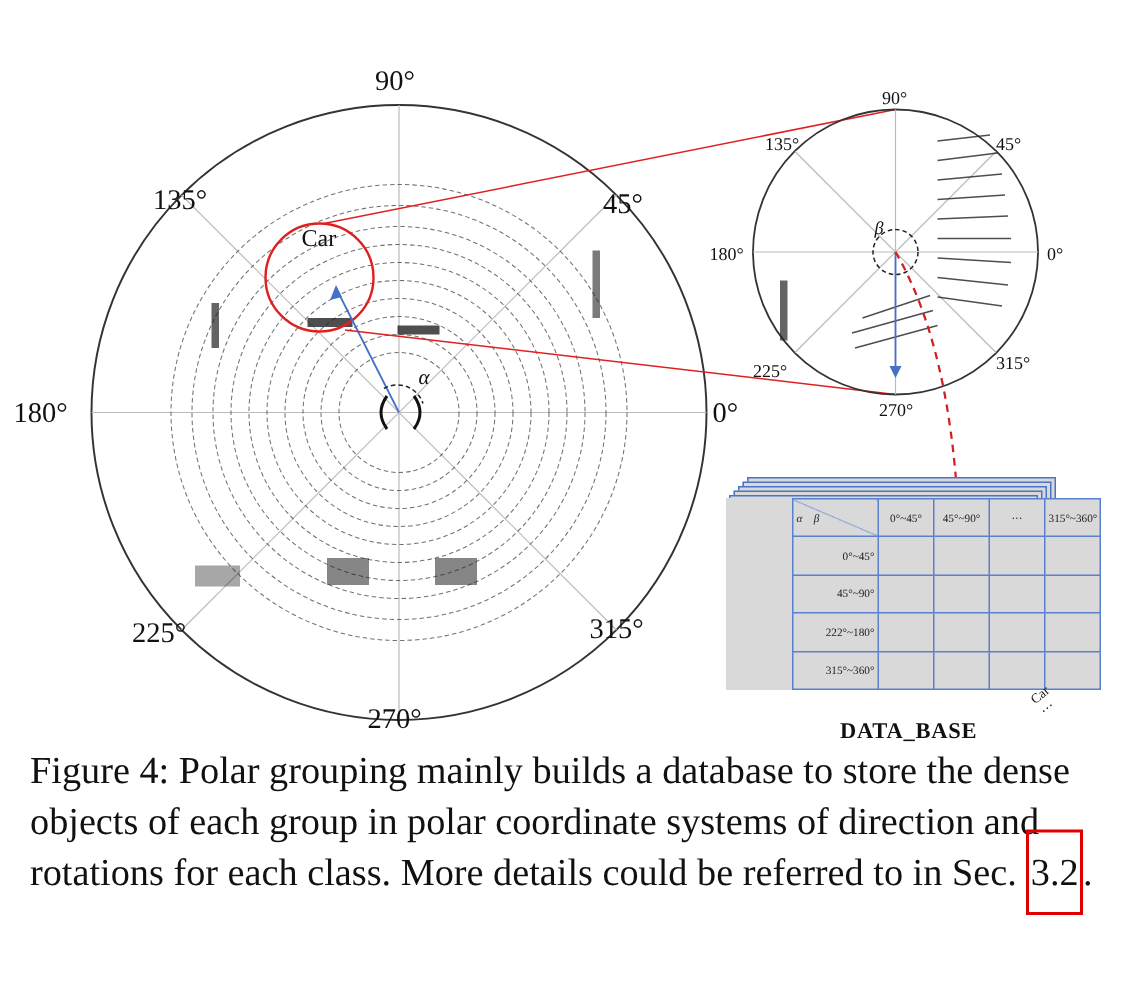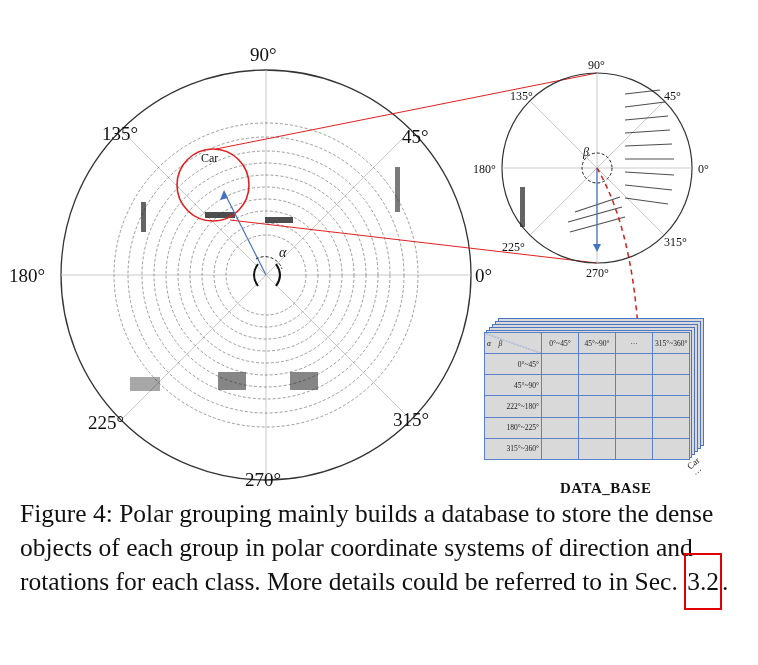--- a/index.html
+++ b/index.html
@@ -2,21 +2,21 @@
 <html><head>
 <meta charset="utf-8">
 <style>
   html, body { margin:0; padding:0; background:#fff; }
   body { width:758px; height:665px; position:relative; overflow:hidden; font-family:"Liberation Serif","DejaVu Serif",serif; color:#111; }
   #figure { position:absolute; left:0; top:0; width:620px; height:470px;margin-top:32px; }
   .lbl { position:absolute; font-family:"Liberation Serif",serif; color:#111; white-space:nowrap; }
   .big { font-size:19px; }
   .small { font-size:12px; }
   #db { position:absolute; left:484px; top:300px; width:220px; height:134px; }
-  .sheet { position:absolute; width:206px; height:128px; border:1.2px solid #4b74c4; background:#d9d9d9; box-sizing:border-box; }
+  .sheet { position:absolute; width:206px; height:128px; border:1.2px solid #4b74c4; background:#d9d9d9; box-sizing:border-box;padding-left:44px; }
   table.dbt { border-collapse:collapse; width:206px; height:128px; background:#d9d9d9; font-size:7.5px; font-family:"Liberation Serif",serif; table-layout:fixed; }
   table.dbt td { border:1px solid #5a82cc; padding:0 2px; height:15px; text-align:center; color:#222; }
   table.dbt td.rh { text-align:right; }
   #db-caption { position:absolute; left:560px; top:448px; font-size:15px; font-weight:bold; letter-spacing:0.5px; }
   #car-dots { position:absolute; left:690px; top:425px; font-size:9px; transform:rotate(-40deg); font-family:"Liberation Serif",serif; }
   #caption { position:absolute; left:20px; top:497px; width:720px; font-size:25.5px; line-height:34px; font-family:"Liberation Serif",serif; color:#111; }
   #ref-link { border:2px solid #e00000; padding:12px 1px; }
 </style>
 </head>
 <body>
@@ -101,21 +101,21 @@
   </svg>
 
   <span class="lbl big" style="left:250px;top:12px">90°</span>
   <span class="lbl big" style="left:402px;top:94px">45°</span>
   <span class="lbl big" style="left:475px;top:233px">0°</span>
   <span class="lbl big" style="left:393px;top:377px">315°</span>
   <span class="lbl big" style="left:245px;top:437px">270°</span>
   <span class="lbl big" style="left:88px;top:380px">225°</span>
   <span class="lbl big" style="left:9px;top:233px">180°</span>
   <span class="lbl big" style="left:102px;top:91px">135°</span>
-  <span class="lbl" style="left:201px;top:119px;font-size:12px">Car</span>
+  <span class="lbl" style="left:201px;top:119px;font-size:16px">Car</span>
   <span class="lbl" style="left:279px;top:213px;font-size:14px;font-style:italic">α</span>
 
   <span class="lbl small" style="left:588px;top:26px">90°</span>
   <span class="lbl small" style="left:664px;top:57px">45°</span>
   <span class="lbl small" style="left:698px;top:130px">0°</span>
   <span class="lbl small" style="left:664px;top:203px">315°</span>
   <span class="lbl small" style="left:586px;top:234px">270°</span>
   <span class="lbl small" style="left:502px;top:208px">225°</span>
   <span class="lbl small" style="left:473px;top:130px">180°</span>
   <span class="lbl small" style="left:510px;top:57px">135°</span>
@@ -152,27 +152,20 @@
               <td></td>
             </tr>
         <tr>
               <td class="rh">222°~180°</td>
               <td></td>
               <td></td>
               <td></td>
               <td></td>
             </tr>
         <tr>
-              <td class="rh">180°~225°</td>
-              <td></td>
-              <td></td>
-              <td></td>
-              <td></td>
-            </tr>
-        <tr>
               <td class="rh">315°~360°</td>
               <td></td>
               <td></td>
               <td></td>
               <td></td>
             </tr>
       </tbody>
         </table>
     </div>
   </div>

